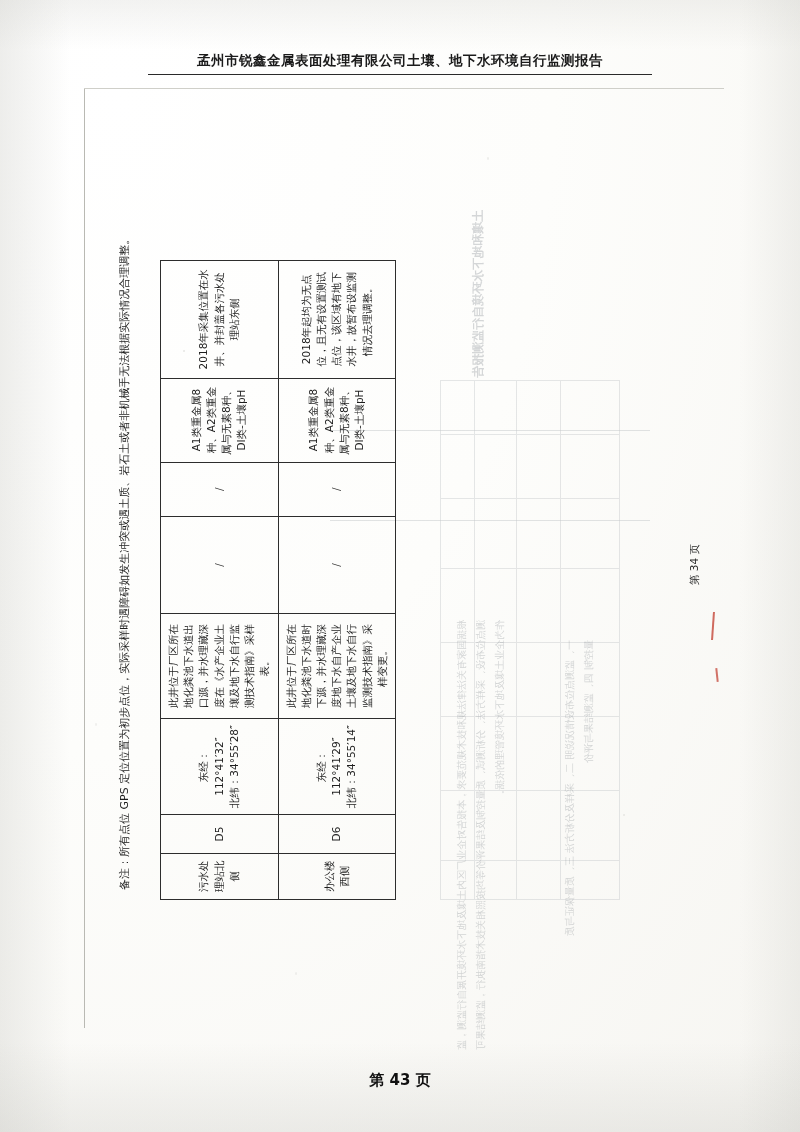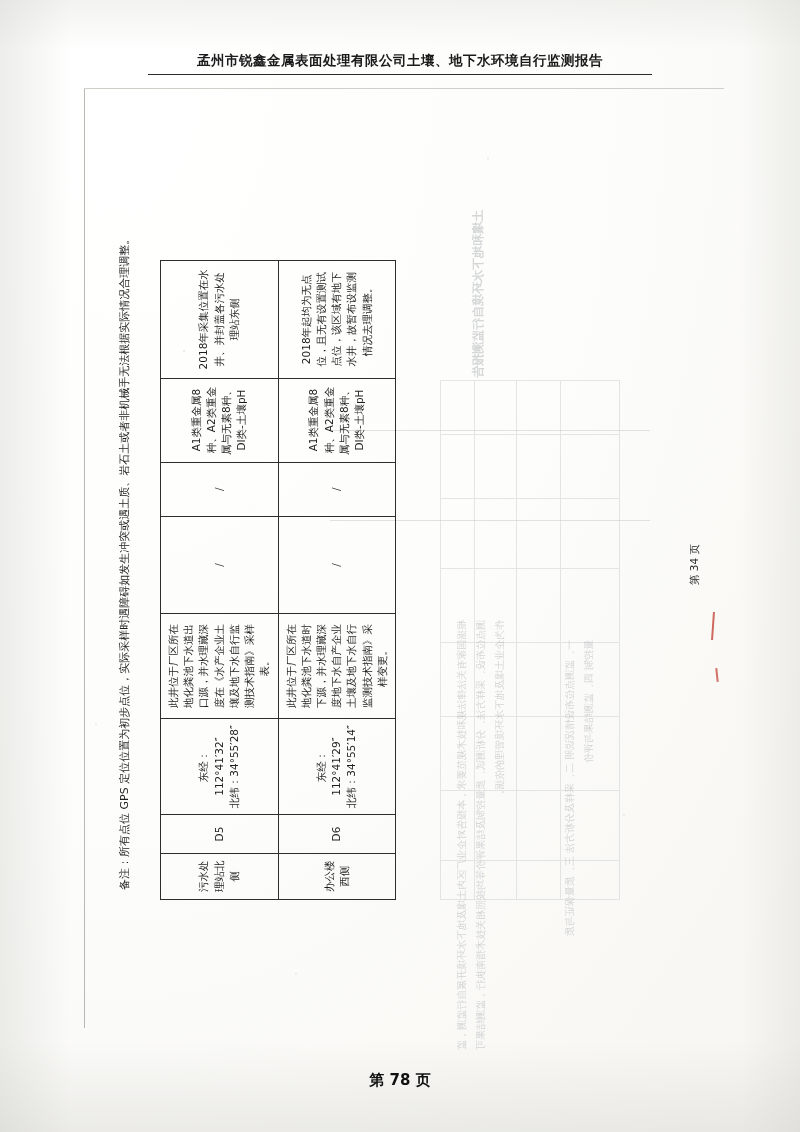--- a/index.html
+++ b/index.html
@@ -352,15 +352,15 @@
 
     <div class="rotated side-page">第 34 页</div>
 
   </div>
 
   <div class="red-mark-1"></div>
   <div class="red-mark-2"></div>
 
   <div class="speckle"></div>
 
-  <div class="footer-page">第 78 页</div>
+  <div class="footer-page">第 43 页</div>
 
 </div>
 
 </body></html>

